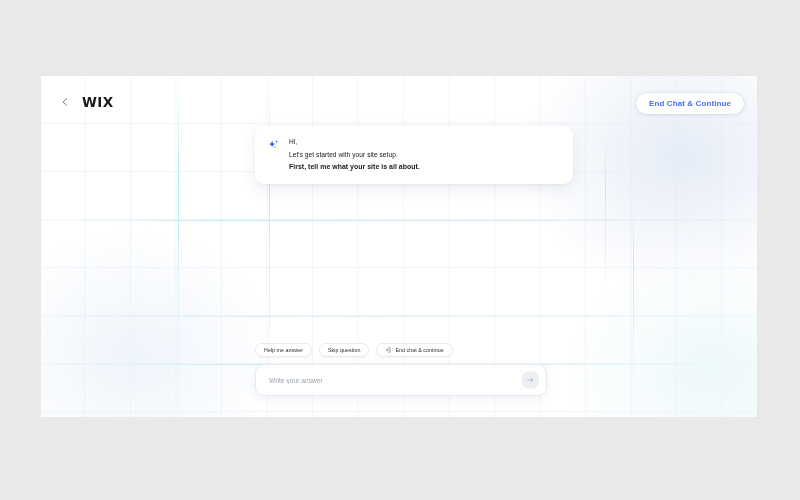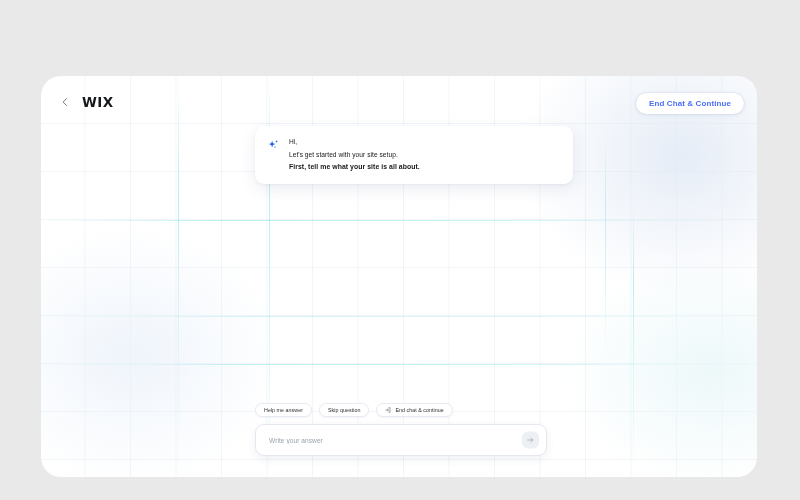--- a/index.html
+++ b/index.html
@@ -20,24 +20,23 @@
     height: 500px;
     background: #e9e9e9;
   }
 
   
   #canvas {
     position: absolute;
     left: 41px;
     top: 76px;
     width: 716px;
-    height: 401px;
+    height: 341px;
     background: #ffffff;
     overflow: hidden;
-    border-radius: 20px;
   }
 
   
   .grid-layer {
     position: absolute;
     inset: 0;
     background-image:
       linear-gradient(to right, rgba(176,196,214,0.16) 1px, transparent 1px),
       linear-gradient(to bottom, rgba(176,196,214,0.16) 1px, transparent 1px);
     background-size: 45.5px 48px;

